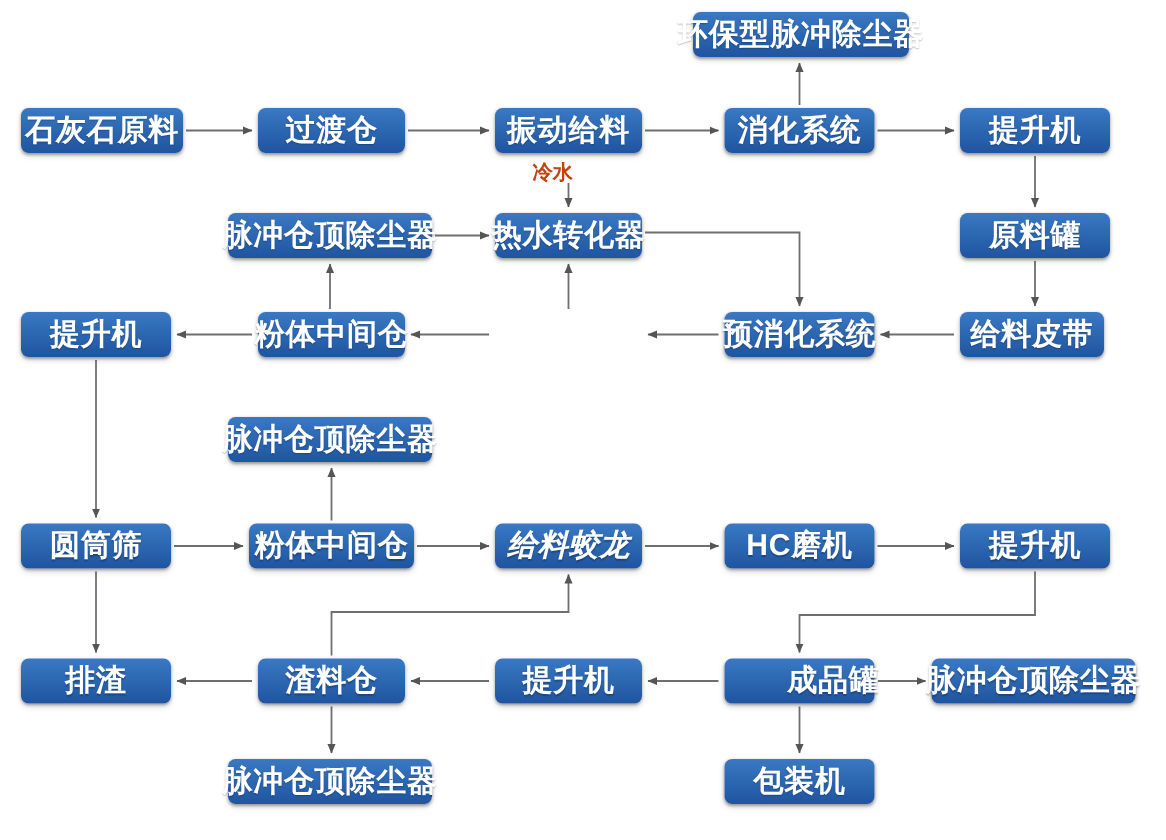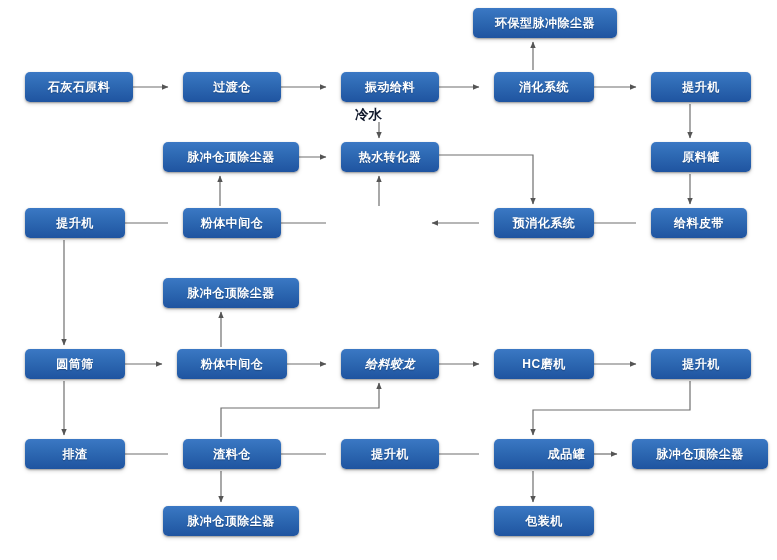--- a/index.html
+++ b/index.html
@@ -21,33 +21,32 @@
     pointer-events:none;
   }
   .node{
     position:absolute;
     box-sizing:border-box;
     display:flex;
     align-items:center;
     justify-content:center;
     border-radius:5px;
     color:#ffffff;
-    font-size:12px;
+    font-size:20px;
     font-weight:bold;
     letter-spacing:0.5px;
     line-height:1;
     white-space:nowrap;
     background:linear-gradient(180deg,#3b78c4 0%,#2f6bb5 38%,#1f54a0 100%);
     box-shadow:0 1px 2px rgba(0,0,0,0.32), 0 2px 4px rgba(0,0,0,0.14);
     text-shadow:0 1px 1px rgba(0,0,0,0.25);
-    margin-left:11px;
   }
   .caption{
     position:absolute;
-    color:#0f172a;
+    color:#c2410c;
     font-size:13.5px;
     font-weight:bold;
     white-space:nowrap;
     line-height:1;
   }
 </style>
 </head>
 <body>
 
 <div id="stage">

